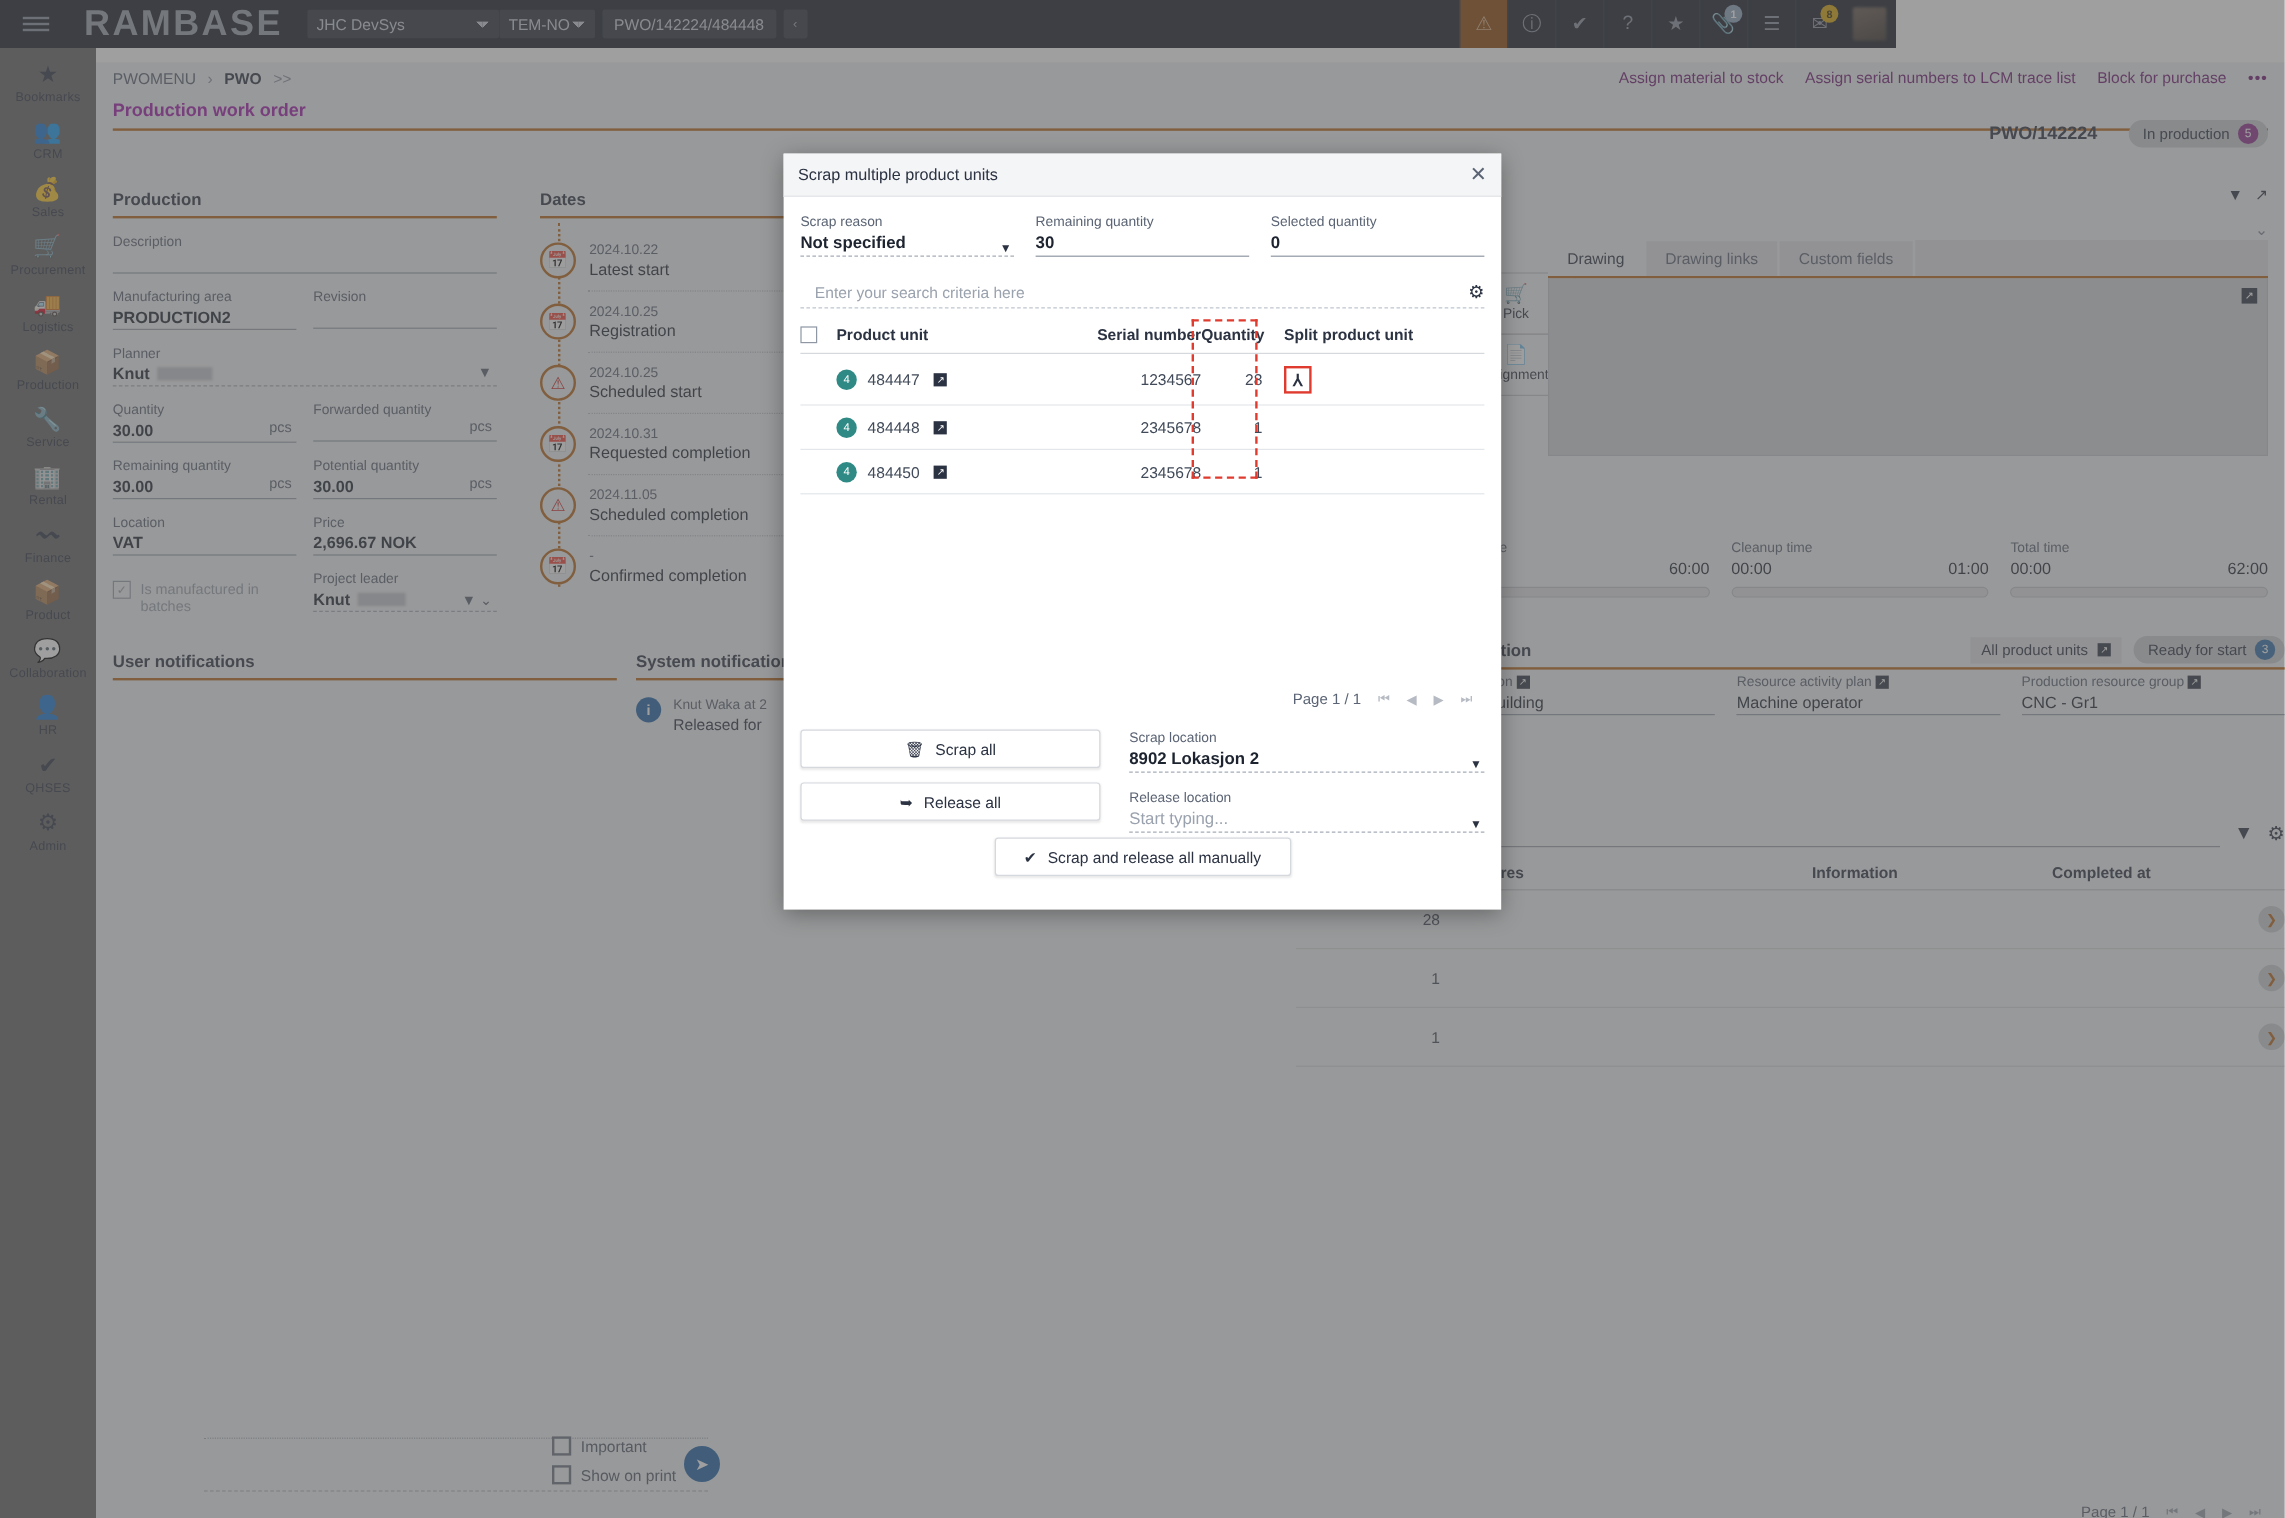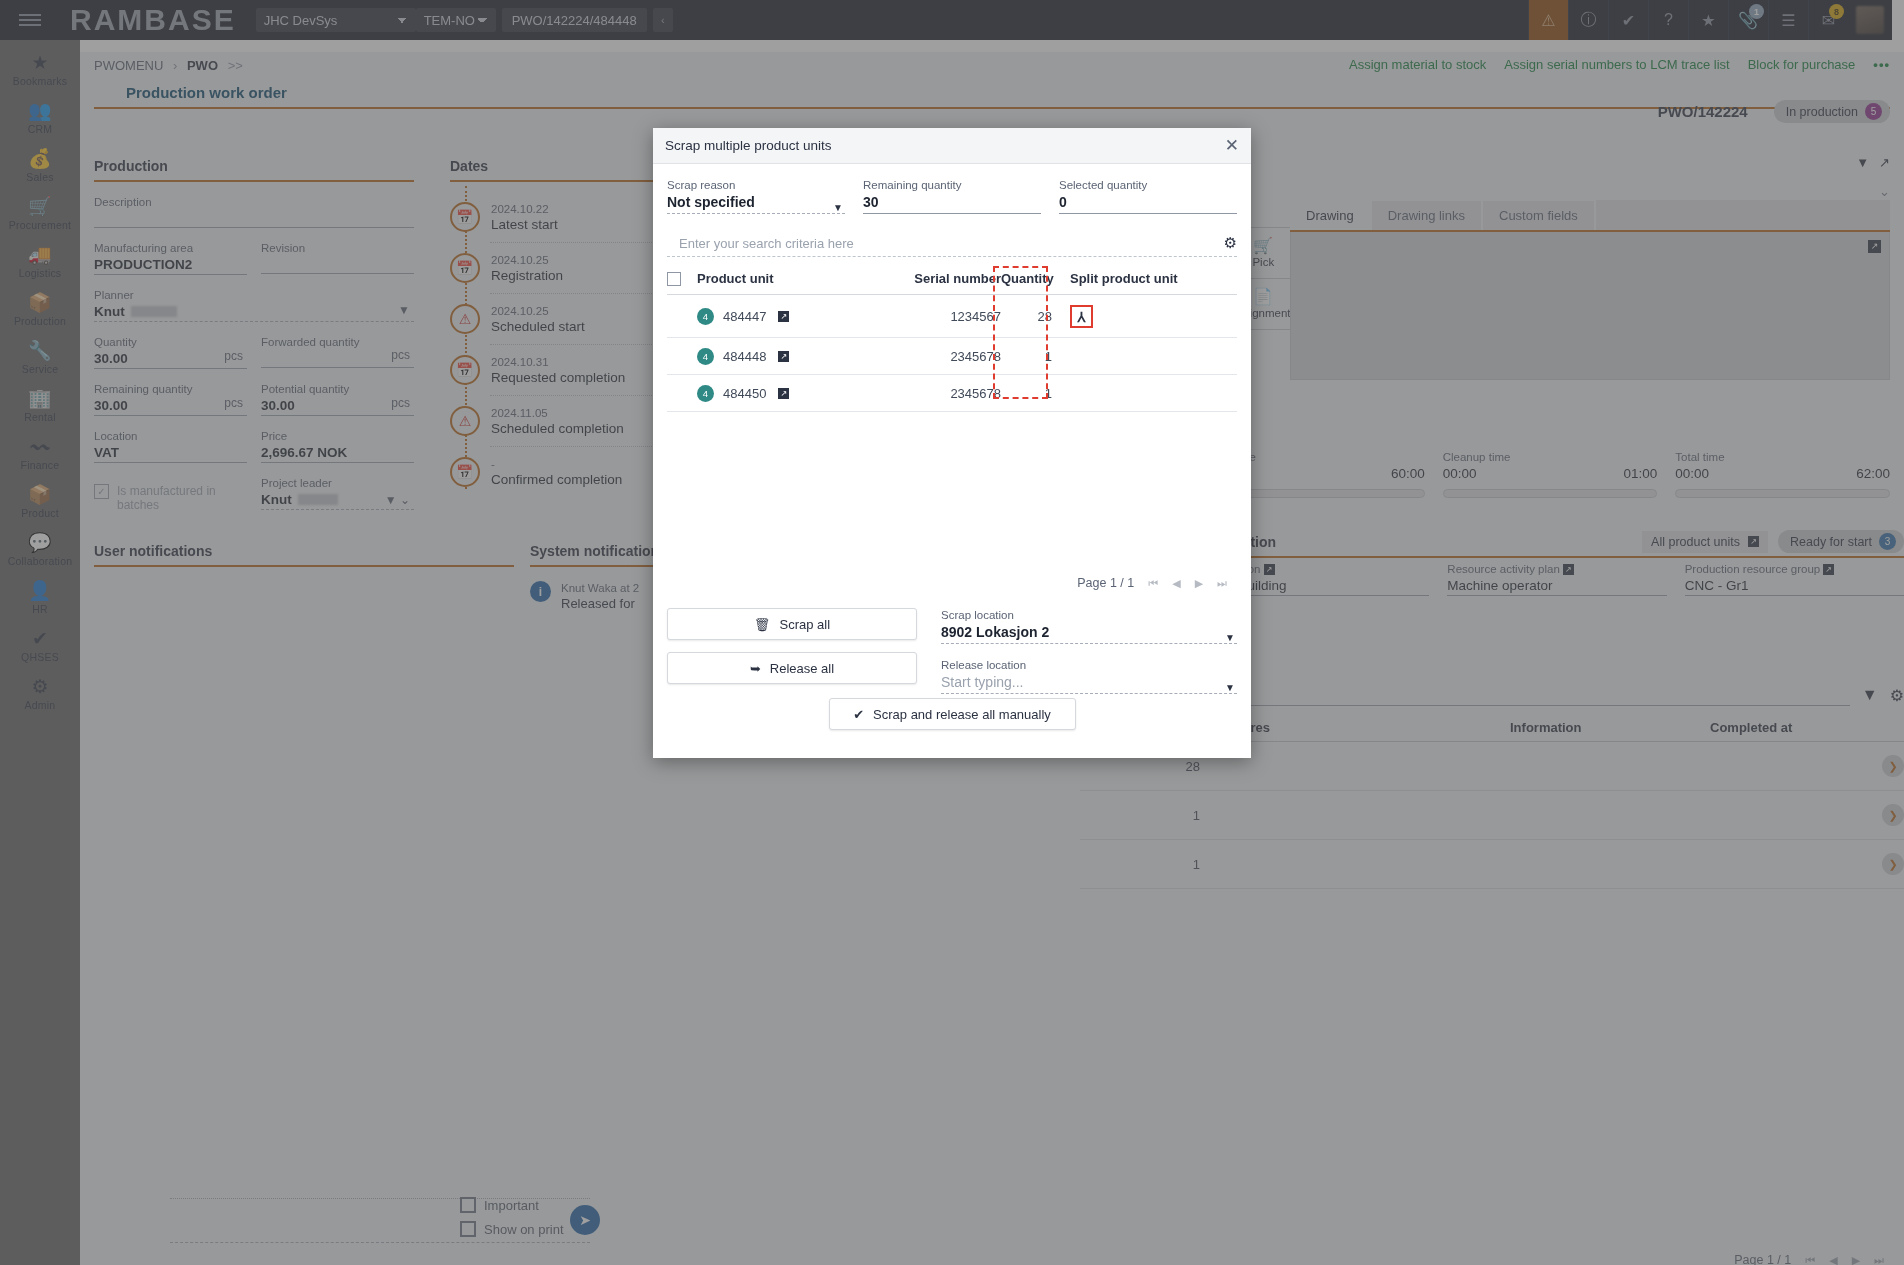--- a/index.html
+++ b/index.html
@@ -10,21 +10,21 @@
     background: #ffffff;
   }
   #root { position: relative; width: 1904px; height: 1265px; }
 
   
   #app-layer { position: absolute; inset: 0; }
   #dim { position: absolute; inset: 0; background: rgba(90,90,90,0.58); z-index: 40; pointer-events: none; }
 
   
   .topbar {
-    position: absolute; top: 0; left: 0; width: 1892px; height: 40px;
+    position: absolute; top: 0; left: 0; width: 1580px; height: 40px;
     background: #161b26; display: flex; align-items: center; z-index: 10;
   }
   .hamburger { width: 60px; height: 40px; display:flex; align-items:center; justify-content:center; }
   .hamburger span { display:block; width: 22px; height: 2px; background:#8b90a0; margin: 3px 0; }
   .brand {
     font-size: 30px; font-weight: bold; letter-spacing: 2px;
     color: #9aa0ad; margin-left: 10px; line-height: 1; position: relative;
   }
   .hdr-select {
     margin-left: 20px; height: 24px; background:#2b303c; border:none; color:#c9ced8;
@@ -72,26 +72,26 @@
   .rail-lbl { font-size: 10.5px; display:block; margin-top: 1px; letter-spacing: .2px; }
 
   
   .content { position:absolute; top:52px; left:80px; width: 1824px; height: 1225px; background: #eef0f2; }
 
   .crumbbar { position: relative; height: 26px; padding: 6px 0 0 14px; font-size: 13px; color:#414a59; }
   .crumbbar .c1 { color:#5b6474; }
   .crumbbar .sep { color:#8a93a2; margin: 0 6px; }
   .crumbbar .c2 { font-weight: bold; color:#2b3242; }
   .crumb-actions {
-    position:absolute; right: 14px; top: 5px; font-size: 13px; color:#15803d; display:flex; gap:18px; align-items:center;
+    position:absolute; right: 14px; top: 5px; font-size: 13px; color:#701a75; display:flex; gap:18px; align-items:center;
   }
   .dots { letter-spacing: 1px; font-weight: bold; }
 
   .pagetitle-row { position: relative; padding: 6px 14px 0; }
-  .pagetitle { font-size: 15px; font-weight: bold; color: #0c4a6e; margin-left: 32px; }
+  .pagetitle { font-size: 15px; font-weight: bold; color: #a21caf; }
   .pwoline { position:absolute; right: 14px; top: 22px; display:flex; align-items:center; gap: 26px; }
   .pwoid { font-size: 15px; font-weight: bold; color:#2b3242; }
   .statuspill {
     background:#c9ccd2; border-radius: 12px; font-size: 12.5px; padding: 3px 8px 3px 12px;
     display:flex; align-items:center; gap:7px; color:#2b3242;
   }
   .statuspill .n {
     width:17px;height:17px;border-radius:50%;background:#8e2f8e;color:#fff;font-size:10px;
     display:flex;align-items:center;justify-content:center;
   }

